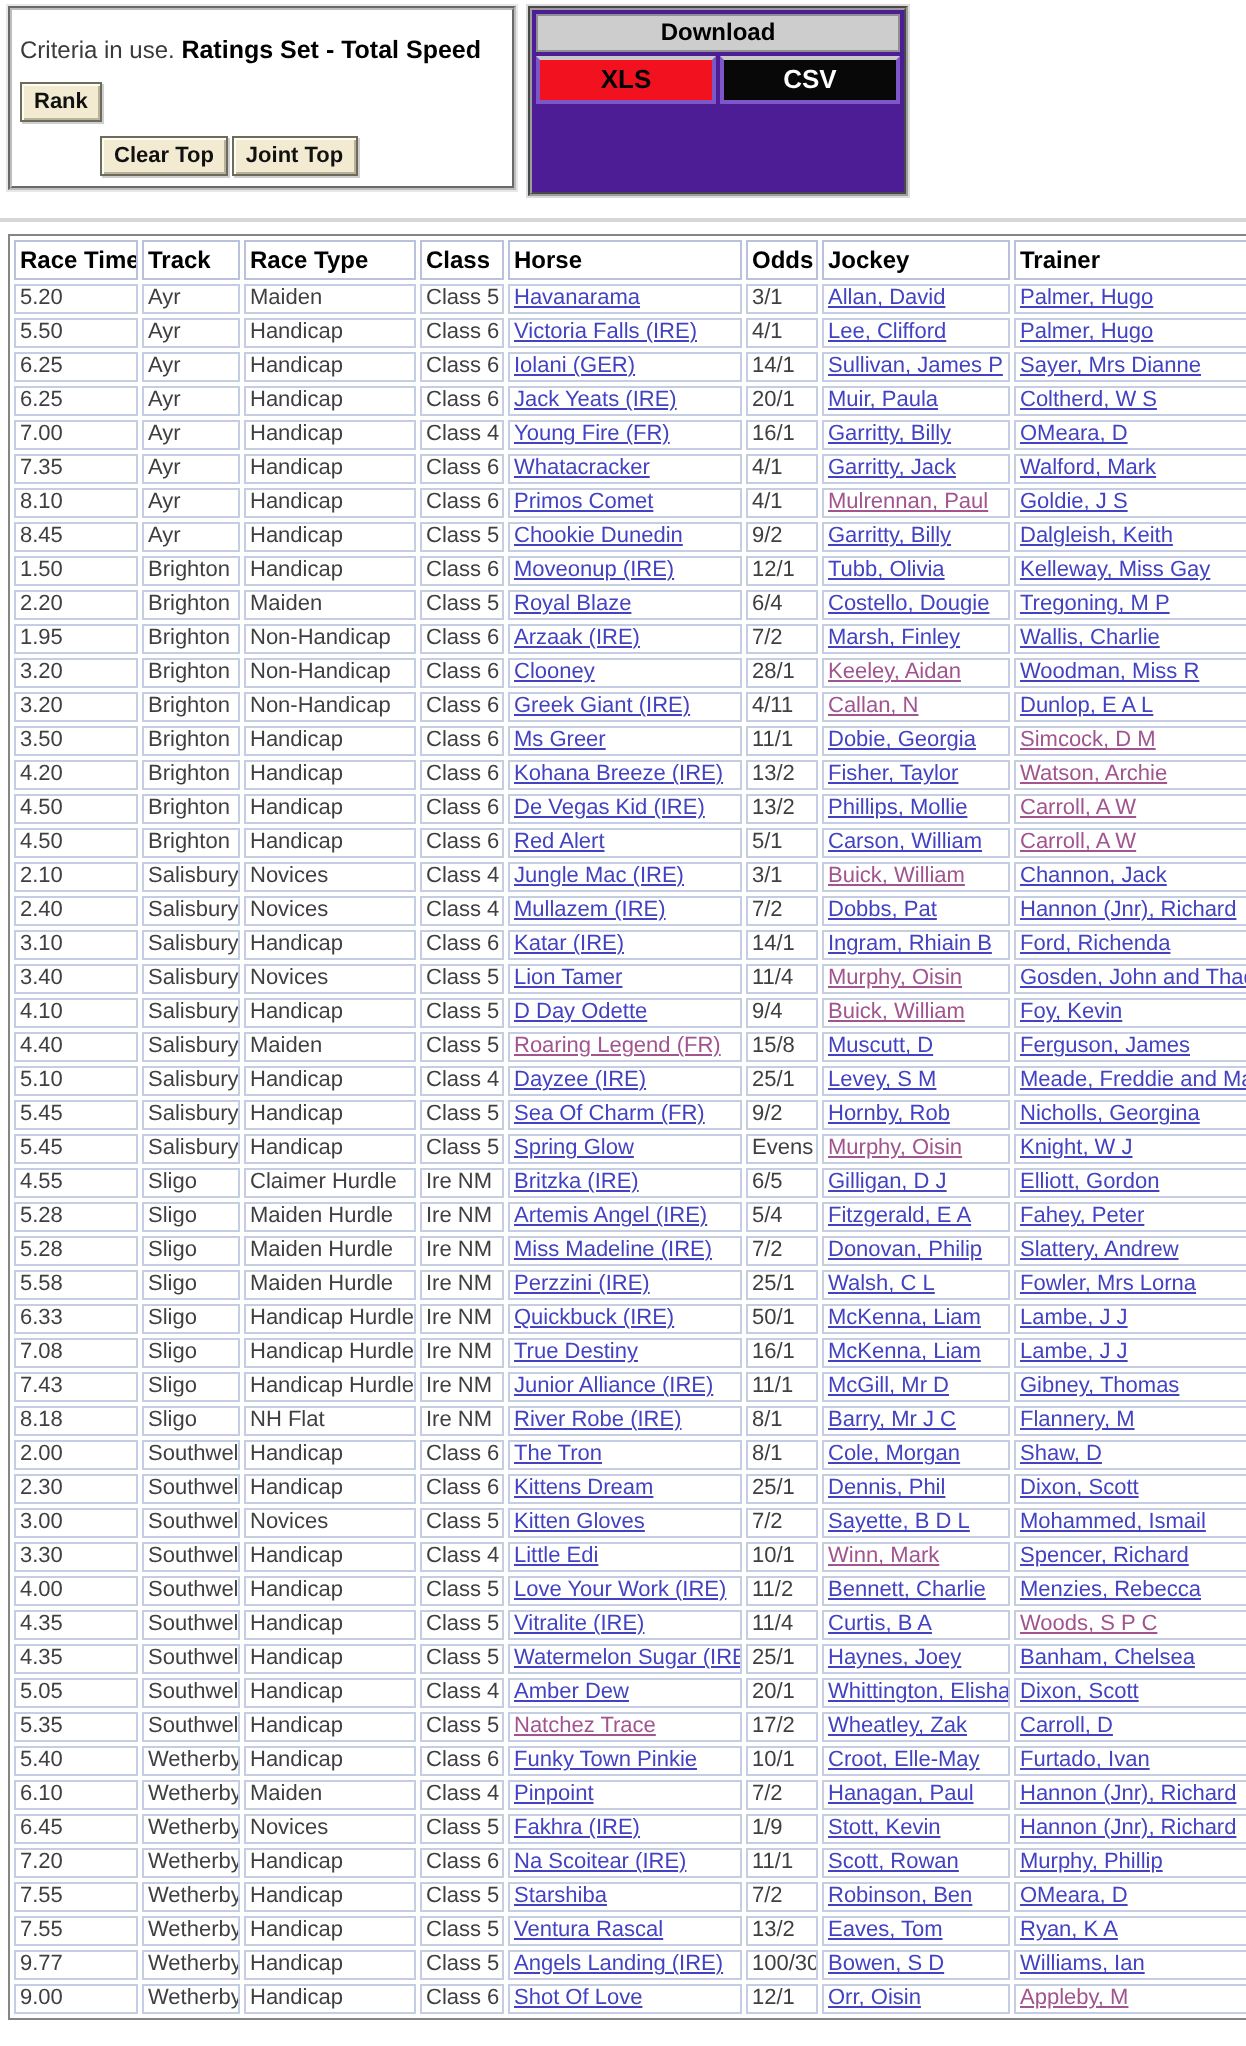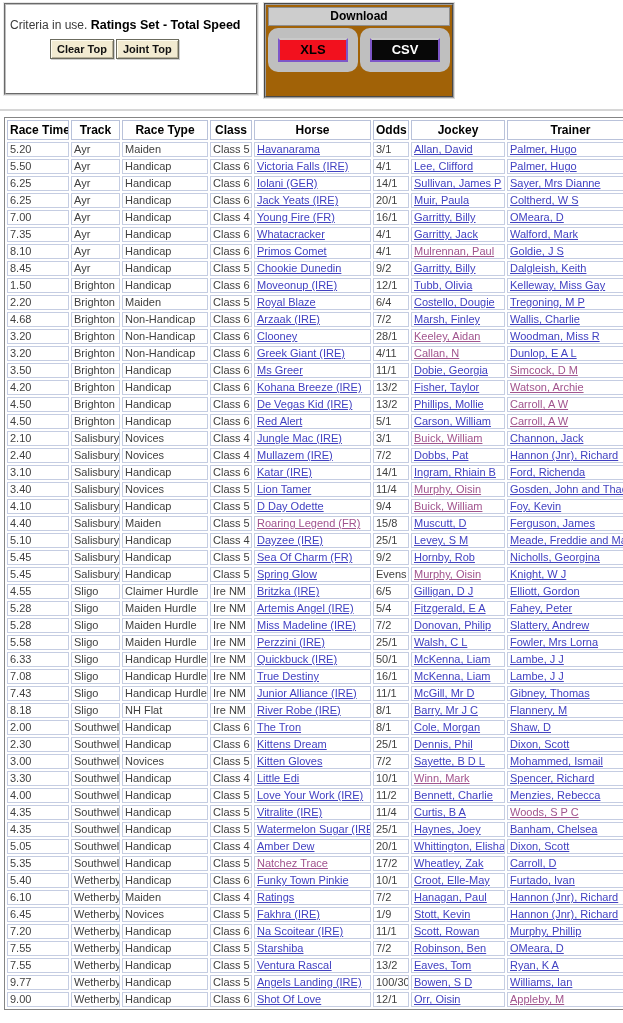--- a/index.html
+++ b/index.html
@@ -20,64 +20,67 @@
     display:inline-block;background:#f2ebd1;color:#111;
     border:1px solid #6b6b5e;box-shadow:inset 1px 1px 0 #fffdf0,inset -1px -1px 0 #b9b29a,1px 1px 0 #cfcfcf;
     font-weight:bold;font-size:11px;padding:3px 6px 3px 6px;cursor:pointer;
     font-family:"Liberation Sans","DejaVu Sans",sans-serif;
   }
   .rank-row{margin-top:9px;}
   .topbtn-row{margin-top:7px;display:flex;gap:2px;padding-left:40px;}
   
   .download-box{
     width:182px;height:87px;border:2px groove #9d9d9d;outline:1px solid #dcdcdc;
-    background:#a16207;padding:2px;box-sizing:content-box;margin-left:2px;
+    background:#4c1d95;padding:2px;box-sizing:content-box;margin-left:2px;
   }
   .download-title{
     background:#cdcdcd;border:1px solid #8f8f8f;text-align:center;
     font-weight:bold;font-size:12px;color:#000;padding:1px 0 2px 0;
   }
   .download-buttons{display:flex;gap:2px;margin-top:2px;}
-  .dl-cell{flex:1;background:#bfbfbf;padding:10px;border-radius:10px;}
+  .dl-cell{flex:1;background:#bfbfbf;padding:0;border-radius:10px;}
   .dl-btn{
     display:block;width:100%;text-align:center;font-weight:bold;font-size:13px;
     padding:2px 0 3px 0;border:2px solid #7d56c8;border-top-color:#c9c9c9;cursor:pointer;
     text-decoration:none;box-sizing:border-box;
   }
   .xls-btn{background:#f2111e;color:#000;}
   .csv-btn{background:#080808;color:#fff;}
   
   .sep{border:none;border-top:2px solid #d6d6d6;margin:11px 0 6px 0;width:623px;}
   
   table.races{
     margin-left:4px;border-collapse:separate;border-spacing:2px;
     border:1px solid #858585;background:#fff;table-layout:fixed;width:613px;
   }
   table.races th{
     border:1px solid #b9c2da;background:#fff;color:#000;
-    font-size:12px;font-weight:bold;text-align:center;
+    font-size:12px;font-weight:bold;text-align:left;
     padding:2px 2px;line-height:14px;white-space:nowrap;overflow:hidden;
   }
   table.races td{
     border:1px solid #c5cde2;background:#fff;color:#3f3f3f;
     font-size:11px;line-height:13px;padding:0 2px;
     white-space:nowrap;overflow:hidden;text-align:left;vertical-align:middle;
   }
   table.races a{color:#4242c2;text-decoration:underline;}
   table.races a.visited{color:#a1548e;margin-top:32px;}
   col.c-time{width:62px;}  col.c-track{width:49px;} col.c-type{width:86px;}
   col.c-class{width:42px;} col.c-horse{width:117px;} col.c-odds{width:36px;}
   col.c-jockey{width:94px;} col.c-trainer{width:127px;}
 </style>
 </head>
 <body>
 
 <div class="top-area">
   <div class="criteria-box">
     <div class="criteria-line"><span>Criteria in use. </span><b>Ratings Set - Total Speed</b></div>
+    <div class="rank-row">
+      <button class="btn">Rank</button>
+    </div>
     <div class="topbtn-row">
       <button class="btn">Clear Top</button>
       <button class="btn">Joint Top</button>
     </div>
   </div>
 
   <div class="download-box">
     <div class="download-title">Download</div>
     <div class="download-buttons">
       <div class="dl-cell">
@@ -210,21 +213,21 @@
         <td>2.20</td>
         <td>Brighton</td>
         <td>Maiden</td>
         <td>Class 5</td>
         <td><a href="#">Royal Blaze</a></td>
         <td>6/4</td>
         <td><a href="#">Costello, Dougie</a></td>
         <td><a href="#">Tregoning, M P</a></td>
       </tr>
       <tr>
-        <td>4.68</td>
+        <td>1.95</td>
         <td>Brighton</td>
         <td>Non-Handicap</td>
         <td>Class 6</td>
         <td><a href="#">Arzaak (IRE)</a></td>
         <td>7/2</td>
         <td><a href="#">Marsh, Finley</a></td>
         <td><a href="#">Wallis, Charlie</a></td>
       </tr>
       <tr>
         <td>3.20</td>
@@ -554,21 +557,21 @@
         <td><a href="#">Funky Town Pinkie</a></td>
         <td>10/1</td>
         <td><a href="#">Croot, Elle-May</a></td>
         <td><a href="#">Furtado, Ivan</a></td>
       </tr>
       <tr>
         <td>6.10</td>
         <td>Wetherby</td>
         <td>Maiden</td>
         <td>Class 4</td>
-        <td><a href="#">Ratings</a></td>
+        <td><a href="#">Pinpoint</a></td>
         <td>7/2</td>
         <td><a href="#">Hanagan, Paul</a></td>
         <td><a href="#">Hannon (Jnr), Richard</a></td>
       </tr>
       <tr>
         <td>6.45</td>
         <td>Wetherby</td>
         <td>Novices</td>
         <td>Class 5</td>
         <td><a href="#">Fakhra (IRE)</a></td>

